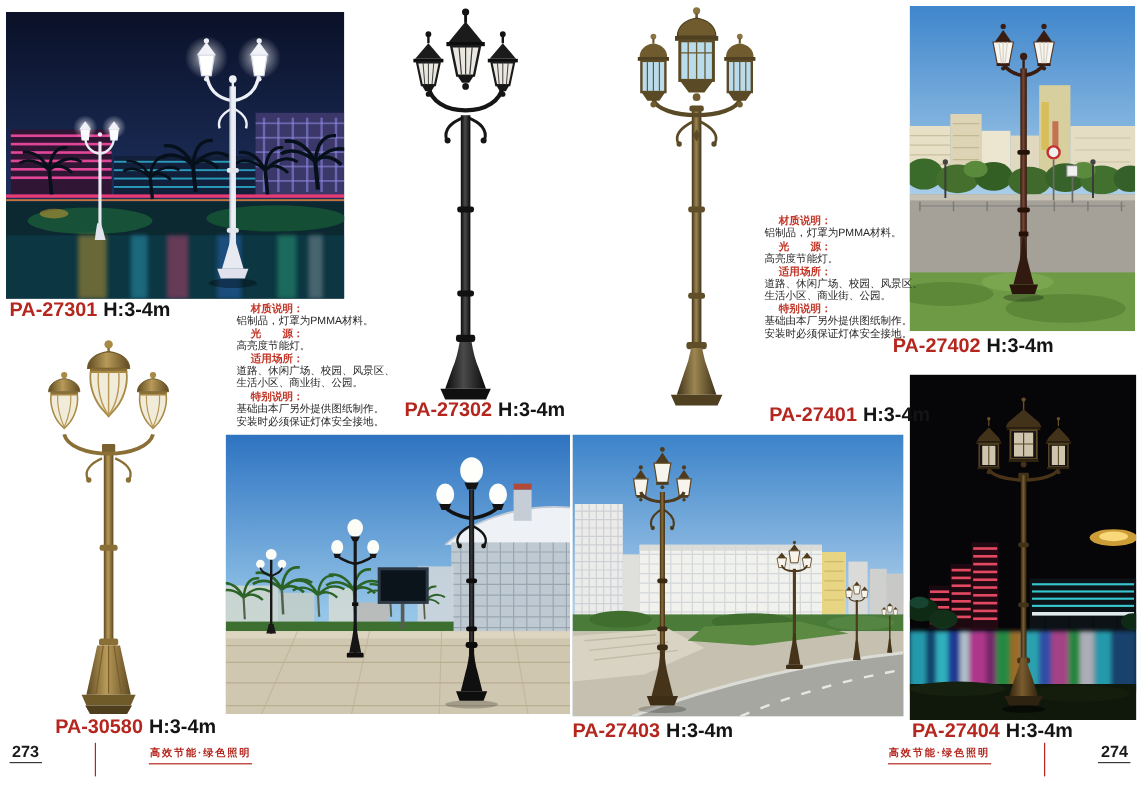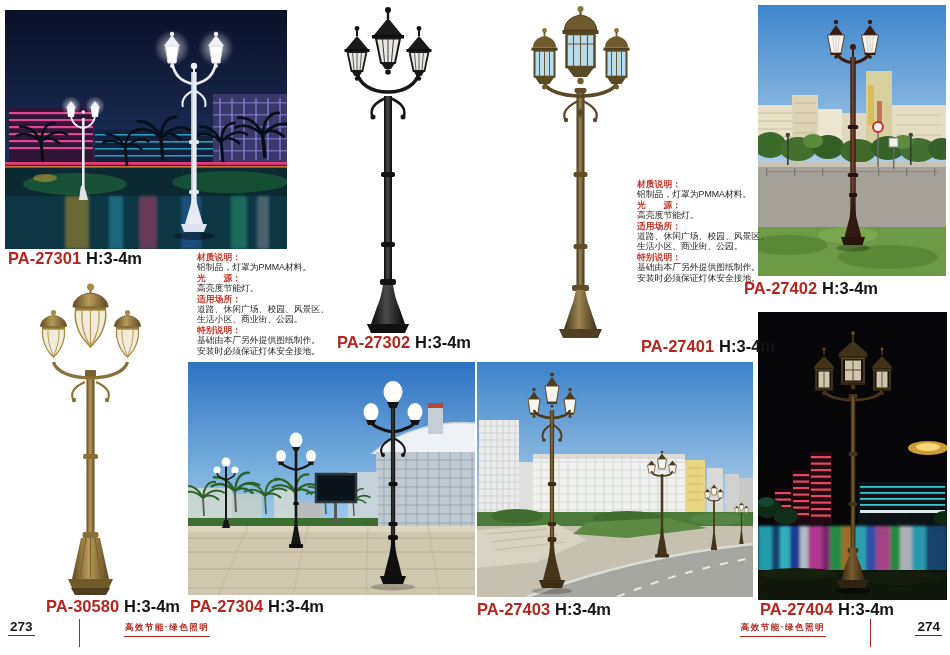--- a/index.html
+++ b/index.html
@@ -6,21 +6,21 @@
   .page{position:relative;width:950px;height:655px;background:#ffffff;
         font-family:"Liberation Sans","DejaVu Sans",sans-serif;overflow:hidden;margin:0 auto;}
   .photo{position:absolute;overflow:hidden;background:#dfe4ea;}
   .photo svg{display:block;width:100%;height:100%;}
   .lampshot{position:absolute;}
   .lampshot svg{display:block;width:100%;height:100%;}
   .plabel{position:absolute;font-weight:700;font-size:16.5px;white-space:nowrap;letter-spacing:0;}
   .pcode{color:var(--accent-red,#b5261e);}
   .pspec{color:var(--text-black,#141414);margin-left:5px;}
   .desc{position:absolute;width:134px;font-size:8.8px;line-height:10.4px;}
-  .d-label{color:#c23527;font-weight:700;}
+  .d-label{color:#c23527;font-weight:700;margin-left:12px;}
   .d-text{color:#262626;}
   .footer{position:absolute;top:619px;display:flex;align-items:flex-start;gap:40px;}
   .footer-left{left:8px;}
   .footer-right{right:8px;}
   .pagenum{font-size:13.5px;font-weight:700;color:#1a1a1a;line-height:15px;
            border-bottom:1.5px solid #3a3a3a;padding:0 2px 1px 2px;}
   .fbar{width:1.5px;background:#b5261e;height:28px;margin:0 4px;}
   .slogan{font-size:8.5px;color:#b5261e;font-weight:700;letter-spacing:1.5px;
           border-bottom:1px solid #b5261e;padding:3px 1px 2px 1px;white-space:nowrap;}
 </style>
@@ -743,23 +743,20 @@
   </div>
   <div class="plabel" style="left:641px;top:337px;">
     <span class="pcode">PA-27401</span><span class="pspec">H:3-4m</span>
   </div>
   <div class="plabel" style="left:744px;top:279px;">
     <span class="pcode">PA-27402</span><span class="pspec">H:3-4m</span>
   </div>
   <div class="plabel" style="left:46px;top:597px;">
     <span class="pcode">PA-30580</span><span class="pspec">H:3-4m</span>
   </div>
-  <div class="plabel" style="left:190px;top:597px;">
-    <span class="pcode">PA-27304</span><span class="pspec">H:3-4m</span>
-  </div>
   <div class="plabel" style="left:477px;top:600px;">
     <span class="pcode">PA-27403</span><span class="pspec">H:3-4m</span>
   </div>
   <div class="plabel" style="left:760px;top:600px;">
     <span class="pcode">PA-27404</span><span class="pspec">H:3-4m</span>
   </div>
 
   <div class="desc" style="left:197px;top:252px;">
     <div class="d-label">材质说明：</div>
     <div class="d-text">铝制品，灯罩为PMMA材料。</div>

